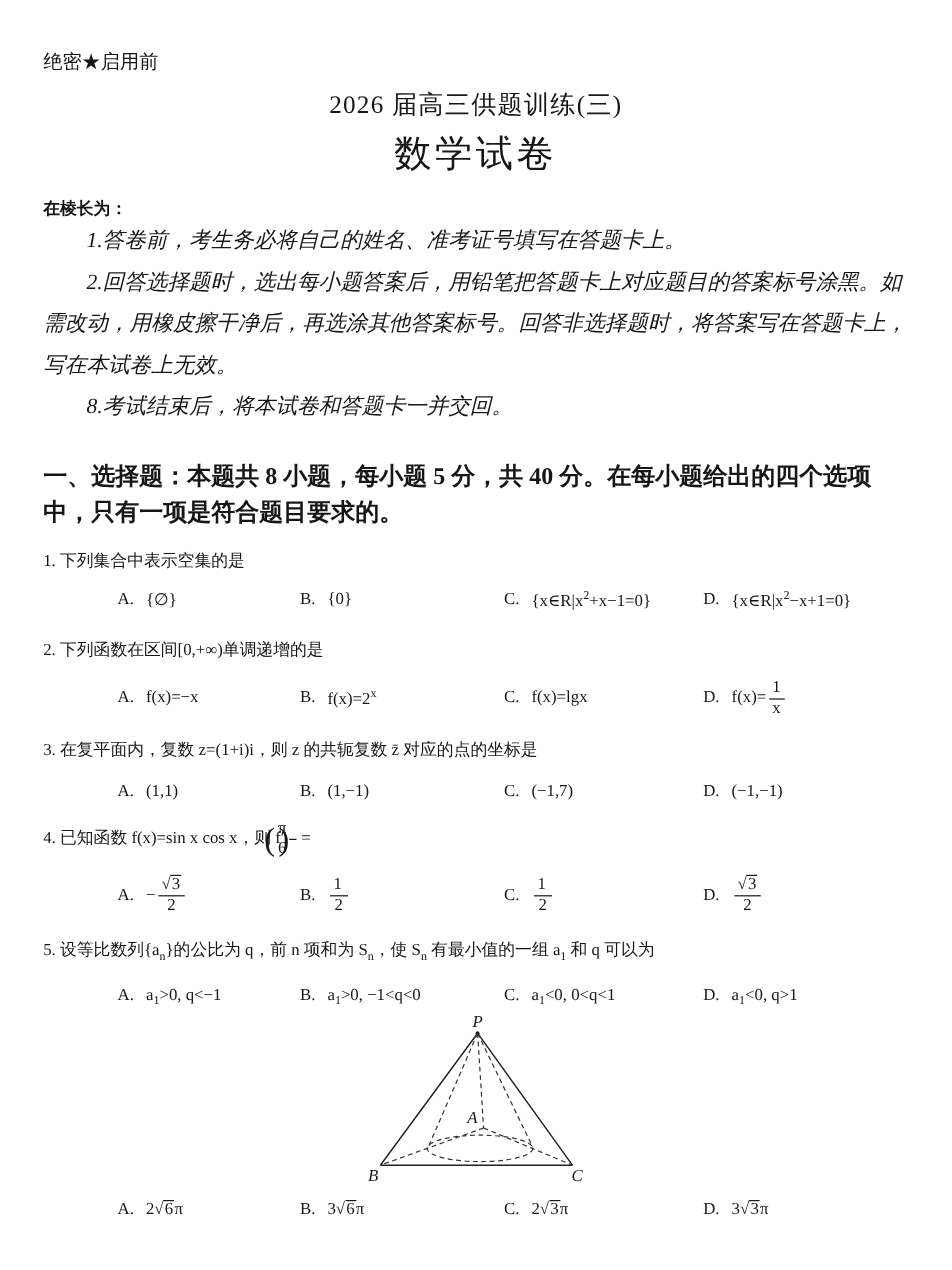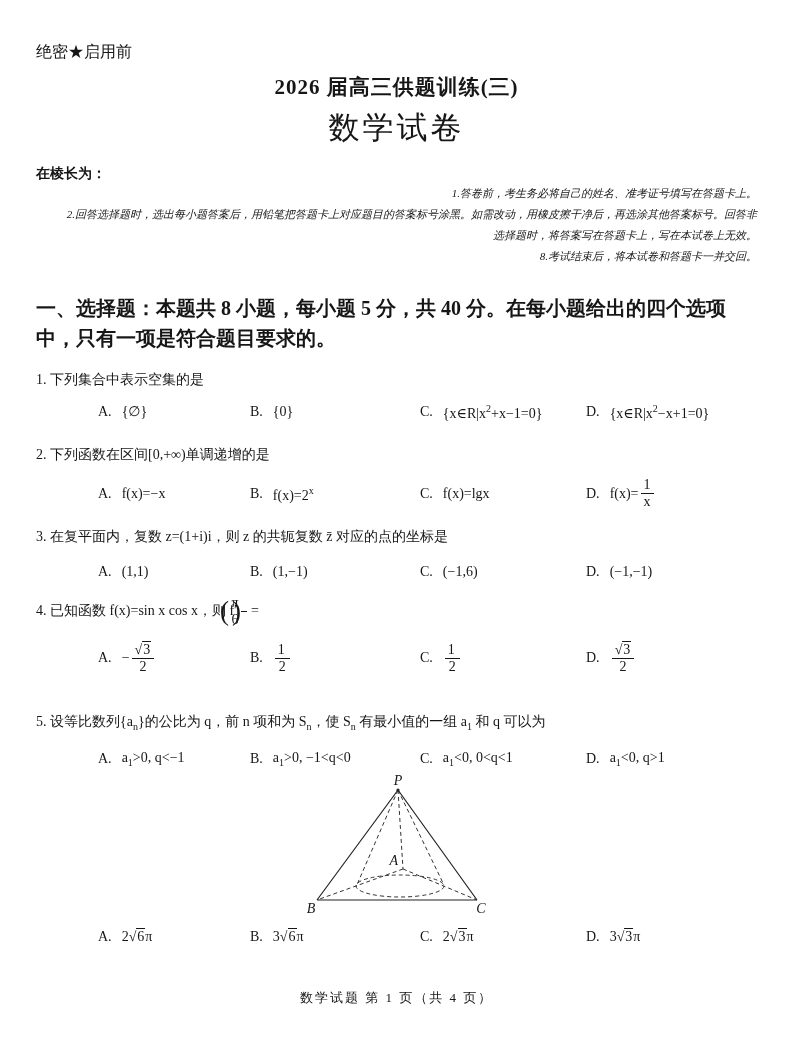--- a/index.html
+++ b/index.html
@@ -2,24 +2,24 @@
 <html><head>
 <meta charset="utf-8">
 <style>
   html,body{margin:0;padding:0;}
   body{
     width:793px;min-height:1058px;box-sizing:border-box;
     padding:42px 36px 20px 36px;background:#ffffff;color:#161616;
     font-family:"Liberation Serif","DejaVu Serif",serif;font-size:14px;
   }
   .security{font-size:16px;}
-  .exam-title{text-align:center;font-size:21px;font-weight:bold;margin:10px 0 0;letter-spacing:1px;}
+  .exam-title{text-align:center;font-size:21px;font-weight:normal;margin:10px 0 0;letter-spacing:1px;}
   .paper-title{text-align:center;font-size:31px;font-weight:normal;margin:6px 0 0;letter-spacing:3px;}
   .notice-heading{font-weight:bold;margin-top:16px;font-size:14px;}
-  .notice p{margin:0;text-indent:2em;font-style:italic;font-size:11px;line-height:1.92;text-align:right;}
+  .notice p{margin:0;text-indent:2em;font-style:italic;font-size:18px;line-height:1.92;}
   .section-heading{font-weight:bold;margin-top:26px;font-size:20px;line-height:1.5;}
   .stem{margin:15px 0 0;line-height:1.65;padding-left:18px;text-indent:-18px;}
   .options{display:grid;grid-template-columns:152px 170px 166px auto;margin:11px 0 0 62px;align-items:center;}
   .opt{display:flex;align-items:center;white-space:nowrap;}
   .olabel{margin-right:10px;}
   .frac{display:inline-flex;flex-direction:column;text-align:center;vertical-align:middle;line-height:1.15;margin:0 2px;}
   .frac .num{border-bottom:1px solid #161616;padding:0 3px;}
   .frac .den{padding:0 3px;}
   .rad{border-top:1px solid #161616;padding:0 1px;}
   .rad:empty{border-top:none;}
@@ -102,21 +102,21 @@
     <span class="opt">
         <span class="olabel">A.</span>
         <span>(1,1)</span>
       </span>
     <span class="opt">
         <span class="olabel">B.</span>
         <span>(1,−1)</span>
       </span>
     <span class="opt">
         <span class="olabel">C.</span>
-        <span>(−1,6)</span>
+        <span>(−1,7)</span>
       </span>
     <span class="opt">
         <span class="olabel">D.</span>
         <span>(−1,−1)</span>
       </span>
   </div>
 </div>
 
 <div>
   <p class="stem"><span>4. 已知函数 f(x)=sin x cos x，则 f′</span><span class="inlinemath">
@@ -157,21 +157,21 @@
         <span></span>
         <span class="frac">
           <span class="num"><span></span><span>√</span><span class="rad">3</span></span>
           <span class="den">2</span>
         </span>
       </span>
   </div>
 </div>
 
 <div>
-  <p class="stem" style="margin-top:35px"><span>5. 设等比数列{a</span><sub>n</sub><span>}的公比为 q，前 n 项和为 S</span><sub>n</sub><span>，使 S</span><sub>n</sub><span> 有最小值的一组 a</span><sub>1</sub><span> 和 q 可以为</span></p>
+  <p class="stem" style="margin-top:18px"><span>5. 设等比数列{a</span><sub>n</sub><span>}的公比为 q，前 n 项和为 S</span><sub>n</sub><span>，使 S</span><sub>n</sub><span> 有最小值的一组 a</span><sub>1</sub><span> 和 q 可以为</span></p>
   <div class="options" style="margin-top:15px">
     <span class="opt">
         <span class="olabel">A.</span>
         <span><span>a</span><sub>1</sub><span>&gt;0, q&lt;−1</span></span>
       </span>
     <span class="opt">
         <span class="olabel">B.</span>
         <span><span>a</span><sub>1</sub><span>&gt;0, −1&lt;q&lt;0</span></span>
       </span>
     <span class="opt">

